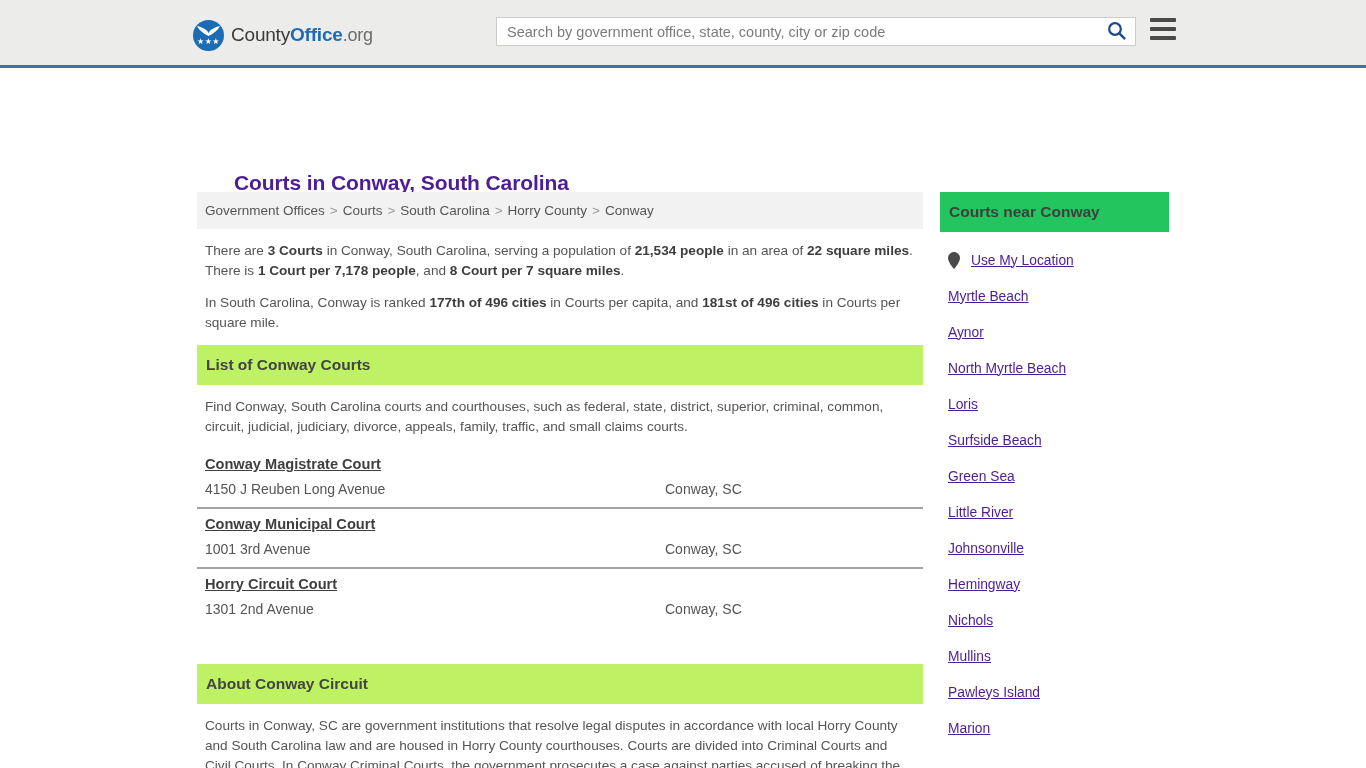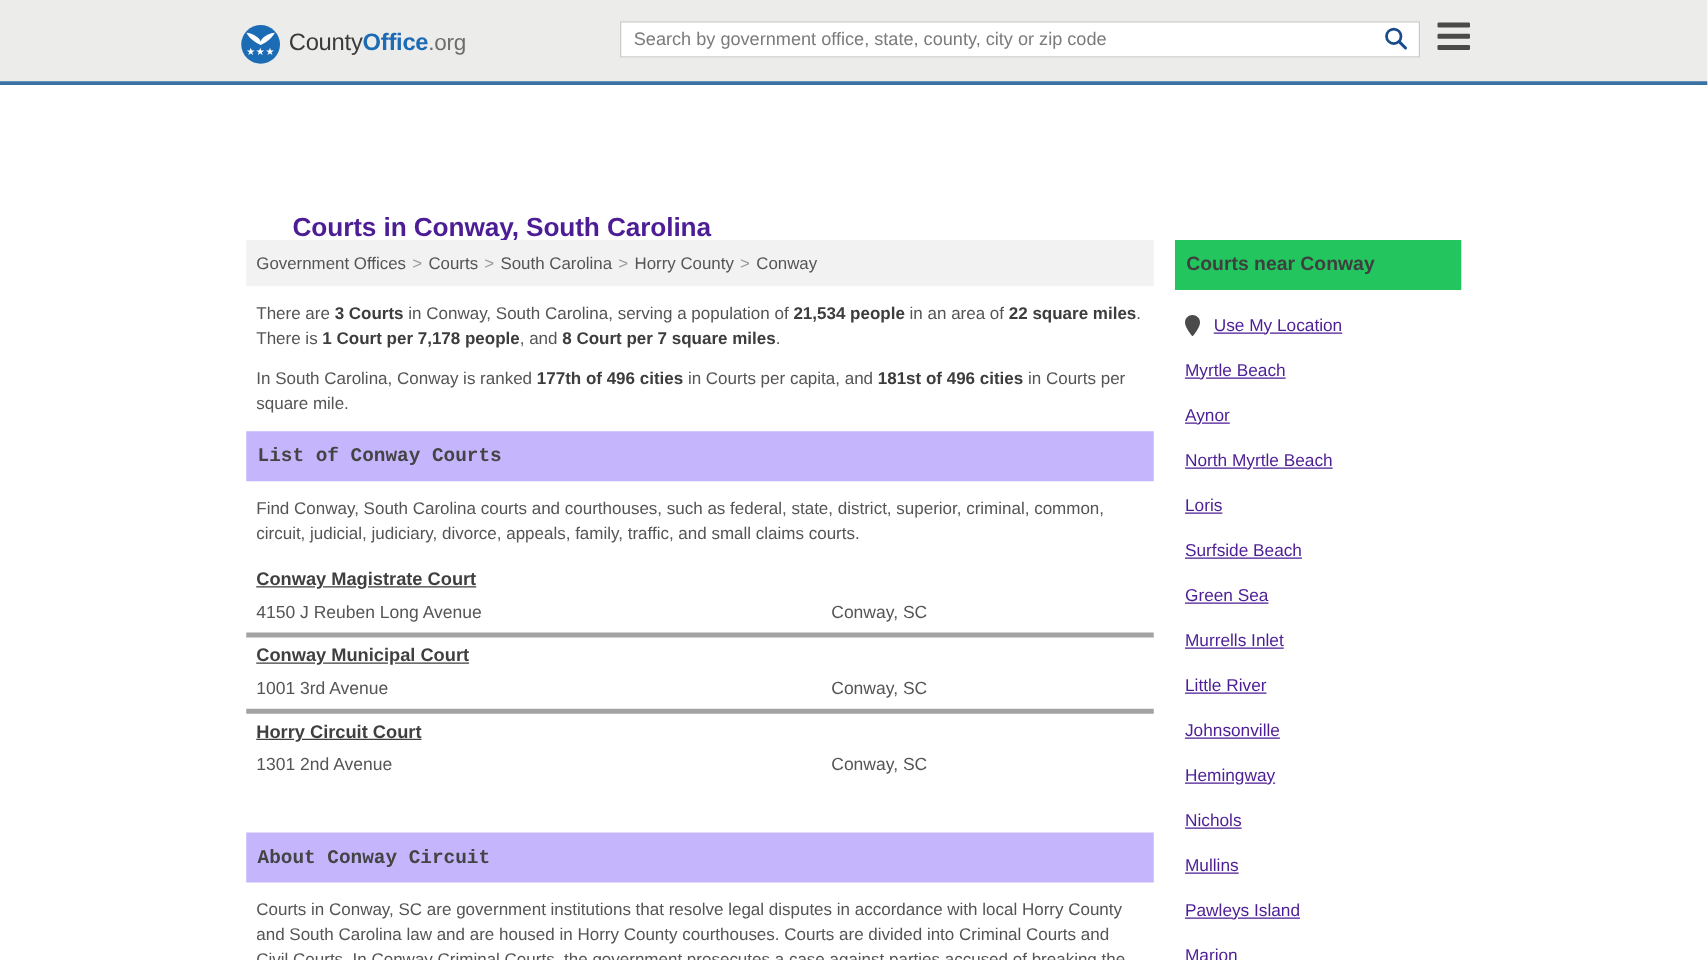--- a/index.html
+++ b/index.html
@@ -150,43 +150,42 @@
   .intro p {
     margin: 0 0 12px 0;
     font-size: 13.6px;
     line-height: 20px;
     color: #555555;
   }
   .intro b { color: #3d3d3d; font-weight: bold; }
 
   
   .section-head {
-    background: #c4b5fd;
+    background: #bef264;
     padding: 11px 9px;
     margin-top: 12px;
-    font-family: Liberation Mono, monospace;
   }
   .section-head h2 {
     margin: 0;
     font-size: 15.5px;
     font-weight: bold;
     color: #444444;
   }
   .section-body { padding: 12px 8px 0 8px; }
   .section-body p {
     margin: 0 0 6px 0;
     font-size: 13.6px;
     line-height: 20px;
     color: #555555;
   }
 
   
   .court-list { margin-top: 12px; }
   .court-row {
-    border-bottom: 4px solid #a3a3a3;
+    border-bottom: 2px solid #a3a3a3;
     padding: 6px 8px 9px 8px;
     position: relative;
     min-height: 60px;
   }
   .court-row:last-child { border-bottom: 0; }
   .court-name {
     display: inline-block;
     font-size: 14.6px;
     font-weight: bold;
     color: #3f3f3f;
@@ -371,23 +370,20 @@
       <div class="side-item">
         <a href="#">Loris</a>
       </div>
       <div class="side-item">
         <a href="#">Surfside Beach</a>
       </div>
       <div class="side-item">
         <a href="#">Green Sea</a>
       </div>
       <div class="side-item">
-        <a href="#">Murrells Inlet</a>
-      </div>
-      <div class="side-item">
         <a href="#">Little River</a>
       </div>
       <div class="side-item">
         <a href="#">Johnsonville</a>
       </div>
       <div class="side-item">
         <a href="#">Hemingway</a>
       </div>
       <div class="side-item">
         <a href="#">Nichols</a>

